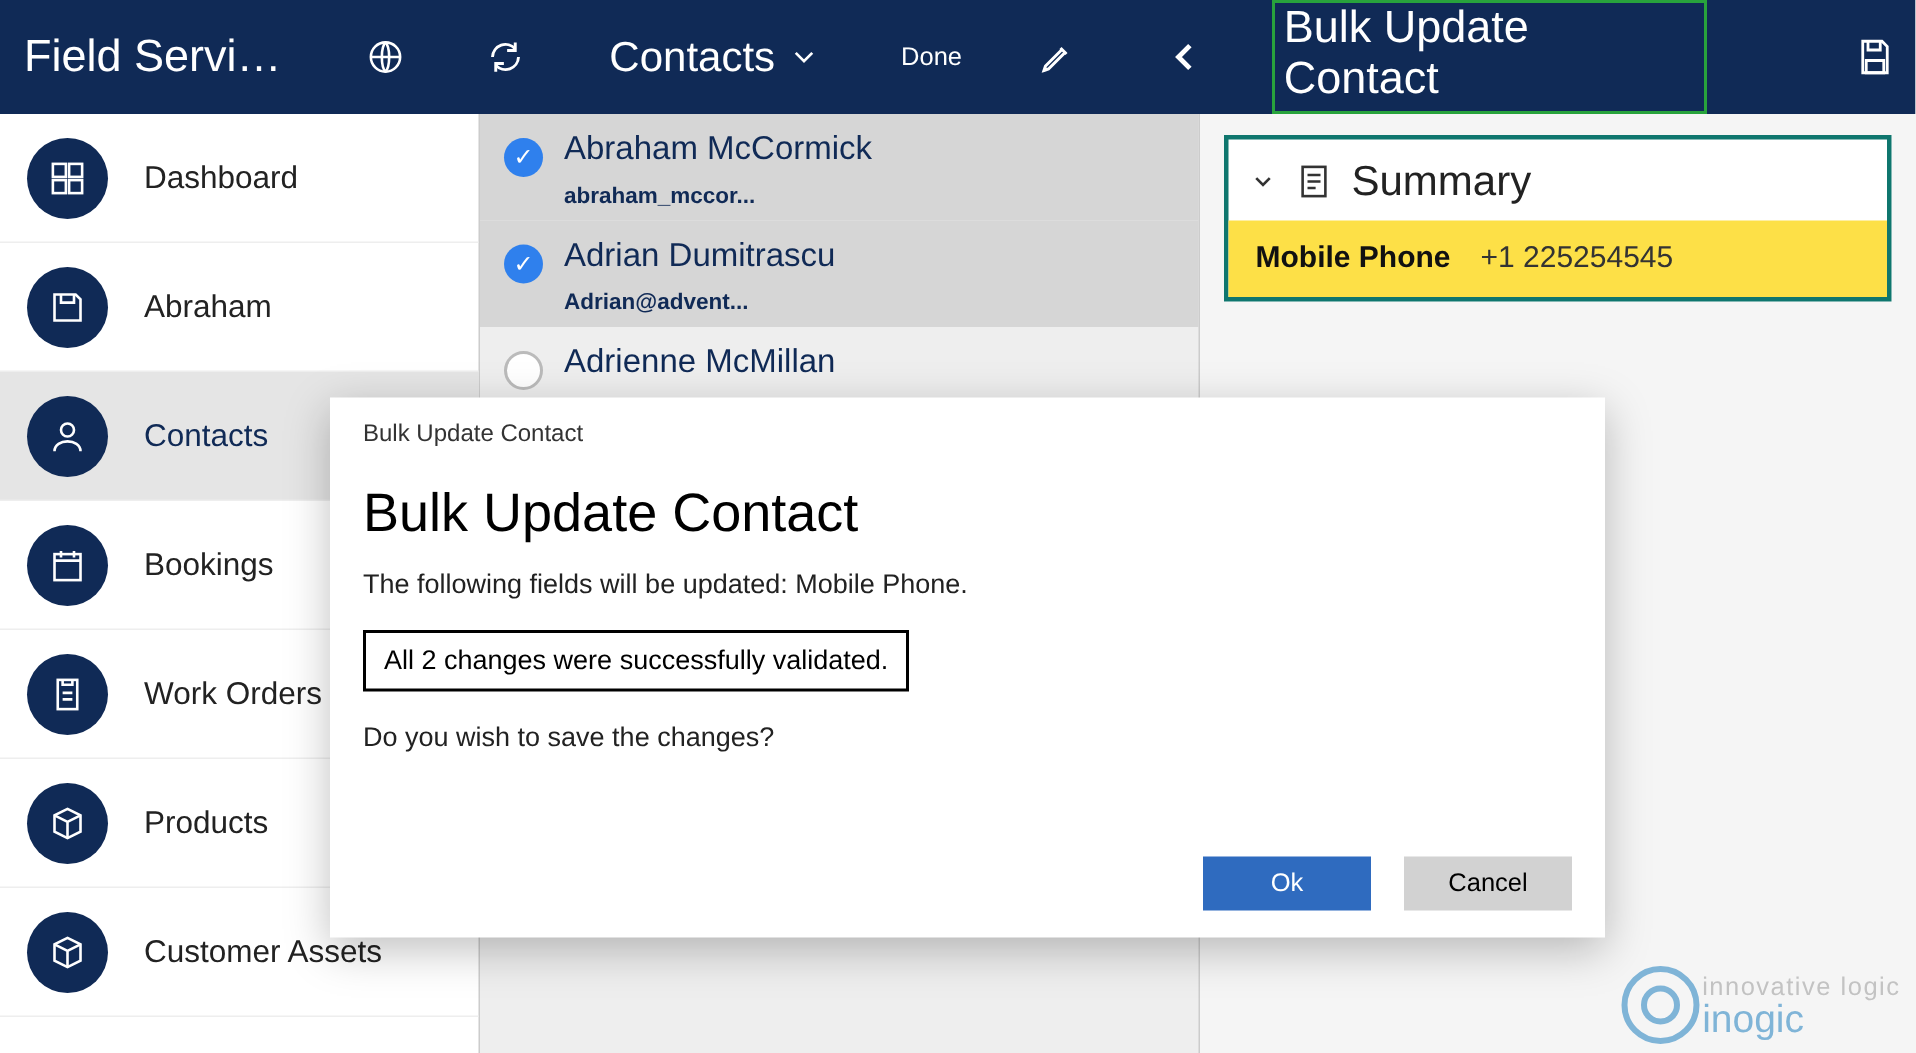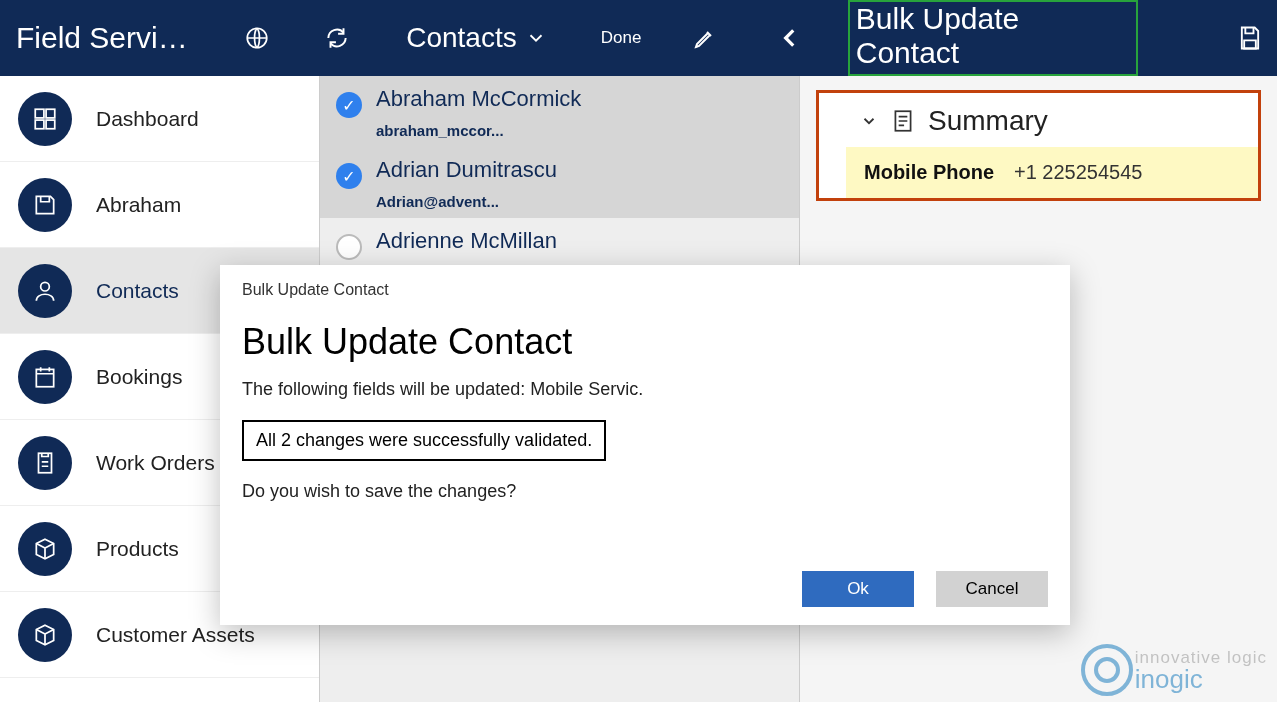--- a/index.html
+++ b/index.html
@@ -33,24 +33,24 @@
   .list-row.selected { background: #d6d6d6; }
   .list-name { font-size: 22px; color: #102a56; margin-bottom: 10px; }
   .list-sub { font-size: 15px; color: #102a56; font-weight: 700; }
   .chk-circle { position: absolute; left: 16px; top: 16px; width: 26px; height: 26px; border-radius: 50%; display: flex; align-items: center; justify-content: center; font-size: 16px; color: #fff; }
   .chk-circle.on { background: #2f80ed; }
   .chk-circle.off { border: 2px solid #bbb; background: #fff; }
   .list-row.dim .list-sub { color: #aaa; }
 
   
   .detail { flex: 1; padding: 14px 16px; background: #f5f5f5; }
-  .summary-box { border: 3px solid #c2410c; background: #fff; padding-left: 27px; }
+  .summary-box { border: 3px solid #0f766e; background: #fff; }
   .summary-head { display: flex; align-items: center; padding: 12px 14px 10px 14px; gap: 12px; }
   .summary-title { font-size: 28px; font-weight: 400; color: #222; }
-  .summary-row { display: flex; align-items: center; padding: 14px 18px; background: #fef9c3; }
+  .summary-row { display: flex; align-items: center; padding: 14px 18px; background: #fde047; }
   .sr-label { font-size: 20px; font-weight: 700; color: #111; width: 150px; }
   .sr-value { font-size: 20px; color: #333; }
 
   
   .overlay { position: absolute; left: 0; right: 0; top: 265px; bottom: 0; background: transparent; display: flex; justify-content: center; }
   .dialog { position: absolute; left: 220px; width: 850px; height: 360px; background: #fff; box-shadow: 0 8px 28px rgba(0,0,0,.25); padding: 16px 22px 18px 22px; }
   .dlg-crumb { font-size: 16px; color: #333; margin-bottom: 22px; }
   .dlg-title { font-size: 36px; font-weight: 400; margin-bottom: 16px; }
   .dlg-line { font-size: 18px; color: #222; margin-bottom: 20px; }
   .dlg-status { display: inline-block; border: 2px solid #000; padding: 8px 12px; font-size: 18px; margin-bottom: 20px; }
@@ -231,21 +231,21 @@
       </div>
     </div>
   </div>
 
 </div>
 
 <div class="overlay">
   <div class="dialog">
     <div class="dlg-crumb">Bulk Update Contact</div>
     <div class="dlg-title">Bulk Update Contact</div>
-    <div class="dlg-line">The following fields will be updated: Mobile Servic.</div>
+    <div class="dlg-line">The following fields will be updated: Mobile Phone.</div>
     <div class="dlg-status">All 2 changes were successfully validated.</div>
     <div class="dlg-line">Do you wish to save the changes?</div>
     <div class="dlg-buttons">
       <button class="btn btn-primary">Ok</button>
       <button class="btn btn-cancel">Cancel</button>
     </div>
   </div>
 </div>
 
 <div class="logo">

